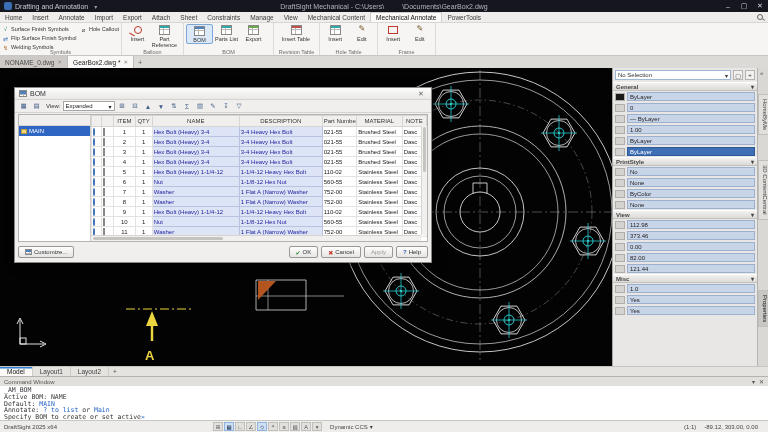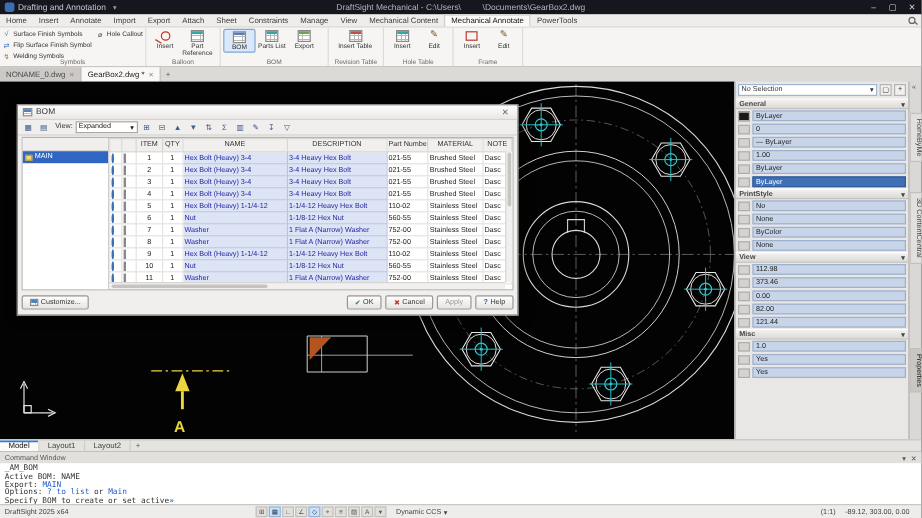--- a/index.html
+++ b/index.html
@@ -659,22 +659,22 @@
     <div class="cmdhdr">
       <span>Command Window</span>
       <span class="hic">
           <span>▾</span>
           <span>✕</span>
         </span>
     </div>
     <div class="cmdlines">
       <div><span>_AM_BOM</span></div>
       <div><span>Active BOM: NAME</span></div>
-      <div><span>Export: </span><span class="cmdlink">MAIN</span></div>
-      <div><span>Options: </span><span class="cmdlink">? to list</span><span> or </span><span class="cmdlink">Main</span></div>
+      <div><span>Default: </span><span class="cmdlink">MAIN</span></div>
+      <div><span>Annotate: </span><span class="cmdlink">? to list</span><span> or </span><span class="cmdlink">Main</span></div>
       <div><span>Specify BOM to create or set active</span><span class="cmdlink">»</span></div>
     </div>
   </div>
 
   <div class="statusbar">
     <span class="sb-left">DraftSight 2025 x64</span>
     <div class="sb-icons">
       <span class="sbi">⊞</span>
       <span class="sbi on">▦</span>
       <span class="sbi">∟</span>

